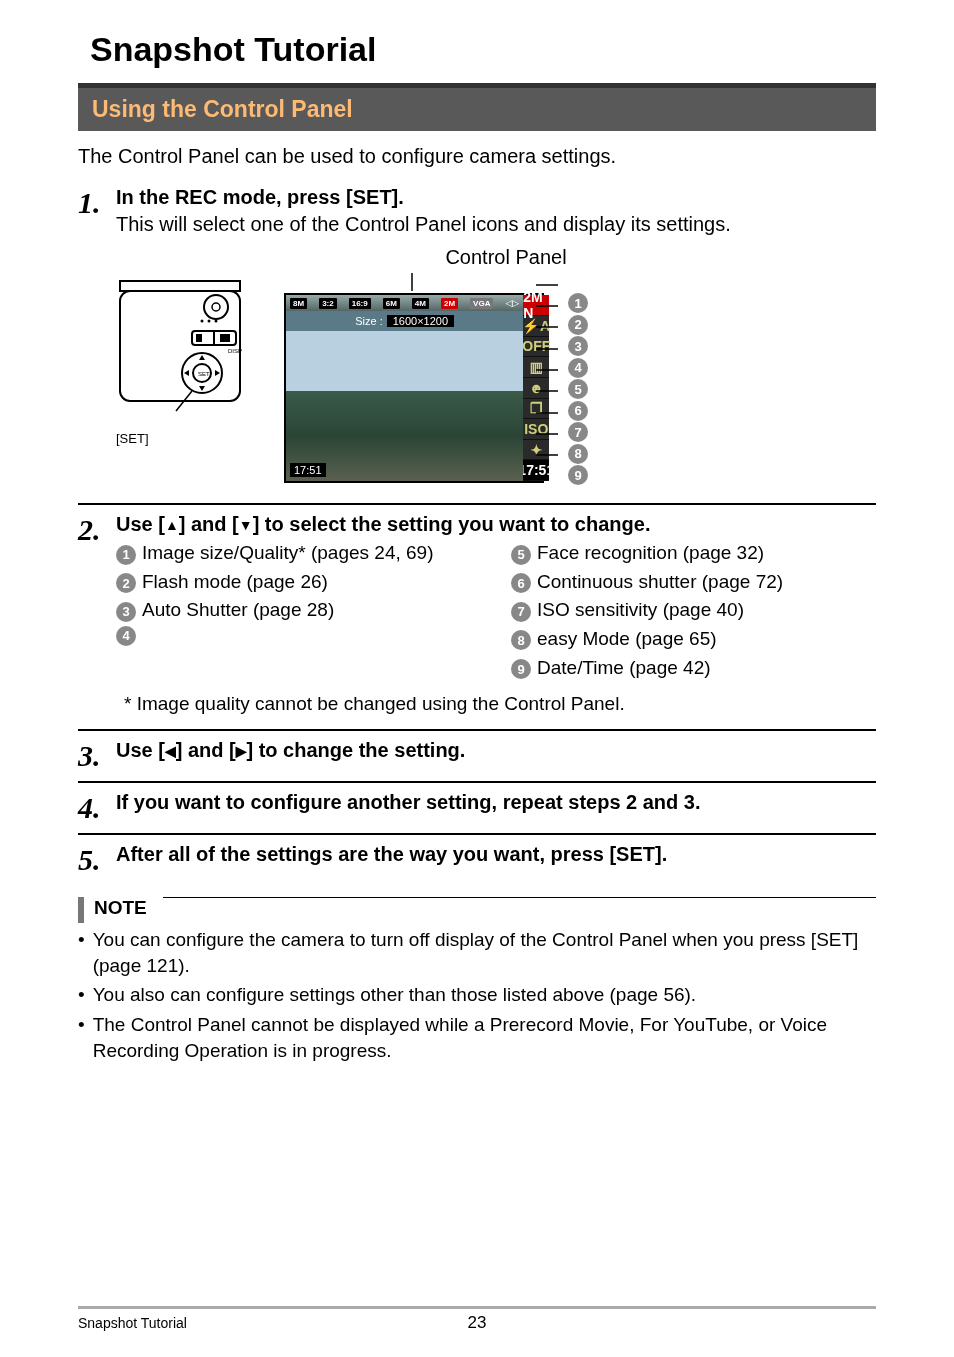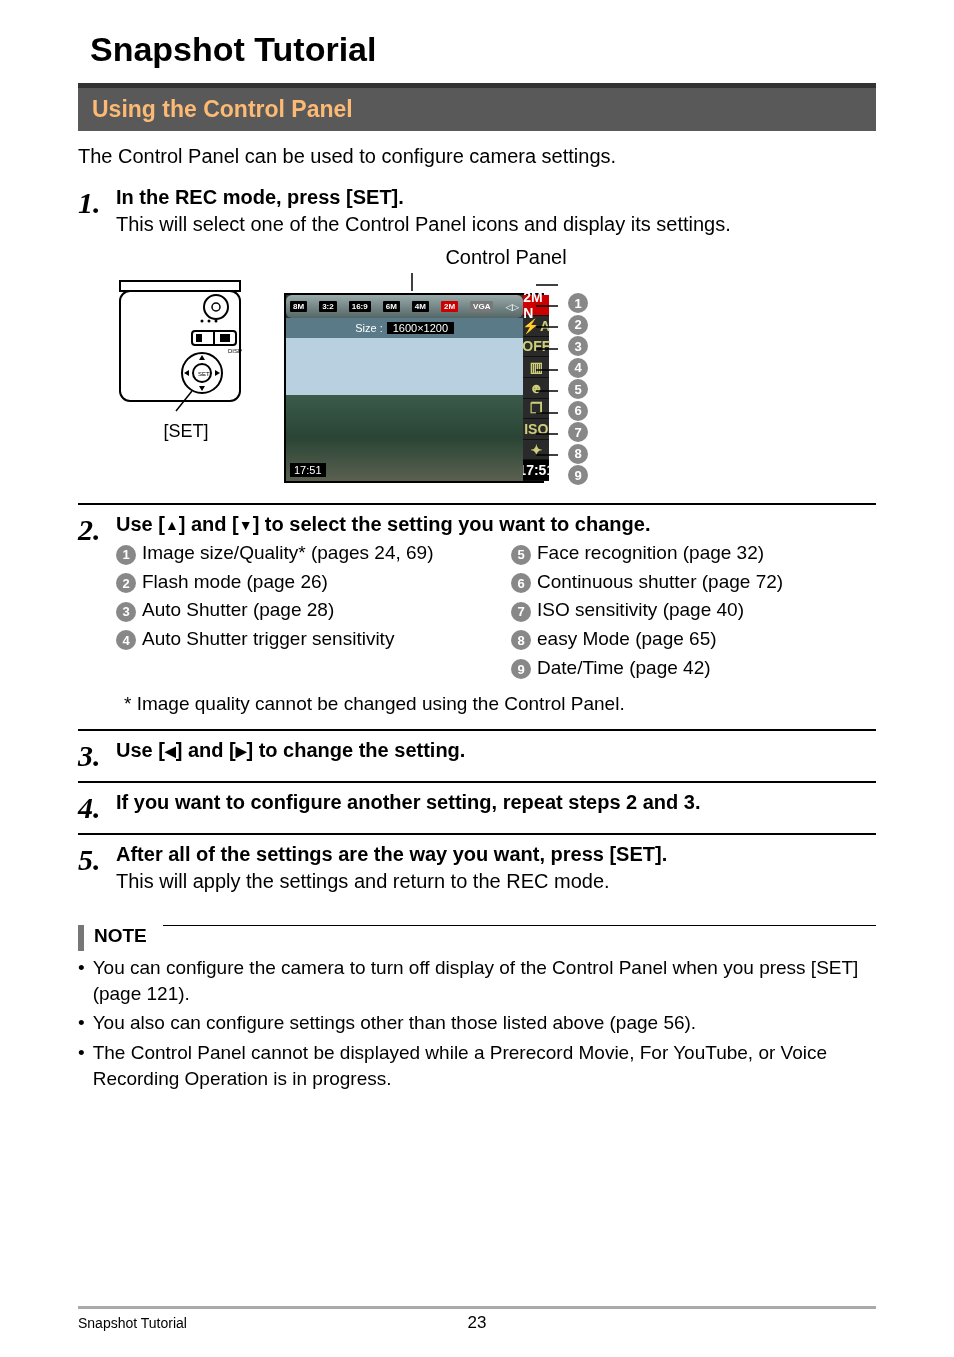--- a/index.html
+++ b/index.html
@@ -8,26 +8,26 @@
   .title { font-size: 34px; font-weight: bold; margin: 10px 0 14px 12px; }
   .section-bar { background: #595959; color: #fdba74; font-size: 23px; font-weight: bold; padding: 8px 14px; border-top: 5px solid #333; }
   .intro { font-size: 20px; margin: 14px 0 18px 0; }
   .step { display: flex; align-items: flex-start; margin-top: 4px; }
   .step-num { font-family: "Times New Roman", serif; font-style: italic; font-weight: bold; font-size: 30px; width: 38px; flex: 0 0 38px; line-height: 1; padding-top: 2px; }
   .step-body { flex: 1; }
   .step-head { font-size: 20px; font-weight: bold; margin-bottom: 4px; }
   .step-sub { font-size: 20px; margin-bottom: 10px; }
   .figure-row { display: flex; align-items: flex-start; margin: 4px 0 10px 0; }
   .camera-diagram { width: 140px; margin-right: 28px; }
-  .set-label { text-align: center; font-size: 18px; margin-top: 4px; }
+  .set-label { text-align: left; font-size: 13px; margin-top: 14px; }
   .lcd-block { position: relative; }
   .cp-label { text-align: center; font-size: 20px; margin-bottom: 2px; }
   .lcd-wrap { display: flex; align-items: flex-start; }
   .lcd { width: 260px; height: 190px; background: #333; border: 2px solid #000; position: relative; display: flex; flex-direction: column; }
-  .lcd-top { height: 23px; background: linear-gradient(#9aa,#566); display: flex; align-items: center; justify-content: center; gap: 12px; padding: 0 4px; border-radius: 6px; }
+  .lcd-top { height: 16px; background: linear-gradient(#9aa,#566); display: flex; align-items: center; justify-content: center; gap: 12px; padding: 0 4px; }
   .chip { background: #000; color: #fff; font-size: 8px; padding: 1px 3px; border-radius: 1px; font-weight: bold; }
   .chip.active { background: #c00; }
   .chip.last { background: #777; }
   .size-row { height: 20px; background: #5a7a88; color: #fff; font-size: 11px; display: flex; align-items: center; justify-content: center; }
   .size-val { background: #000; padding: 0 6px; margin-left: 4px; }
   .lcd-photo { flex: 1; background: linear-gradient(#b8d0e0 40%, #3a5a4a 40%, #2a4535 70%, #5a6050); position: relative; }
   .side-icons { width: 26px; background: #2a2a2a; display: flex; flex-direction: column; }
   .side-icons .si { height: 21px; display: flex; align-items: center; justify-content: center; font-size: 14px; color: #cfcf7a; border-bottom: 1px solid #111; font-weight: bold; }
   .si.box { background: #c00; color: #fff; }
   .lcd-row { display: flex; height: 100%; }
@@ -192,21 +192,20 @@
           <div class="li">
               <span class="num-circle">2</span>
               <span class="txt">Flash mode (page 26)</span>
             </div>
           <div class="li">
               <span class="num-circle">3</span>
               <span class="txt">Auto Shutter (page 28)</span>
             </div>
           <div class="li">
               <span class="num-circle">4</span>
-              <span class="txt">Auto Shutter trigger sensitivity</span>
             </div>
         </div>
         <div class="col">
           <div class="li">
               <span class="num-circle">5</span>
               <span class="txt">Face recognition (page 32)</span>
             </div>
           <div class="li">
               <span class="num-circle">6</span>
               <span class="txt">Continuous shutter (page 72)</span>
@@ -248,21 +247,20 @@
       <div class="step-head">If you want to configure another setting, repeat steps 2 and 3.</div>
     </div>
   </div>
 
   <hr class="hr">
 
   <div class="step">
     <div class="step-num">5.</div>
     <div class="step-body">
       <div class="step-head">After all of the settings are the way you want, press [SET].</div>
-      <div class="step-sub">This will apply the settings and return to the REC mode.</div>
     </div>
   </div>
 
   <div class="note-block">
     <div class="note-head">
       <div class="note-bar"></div>
       <div class="note-label">NOTE</div>
       <div class="note-line"></div>
     </div>
     <div class="bul">

